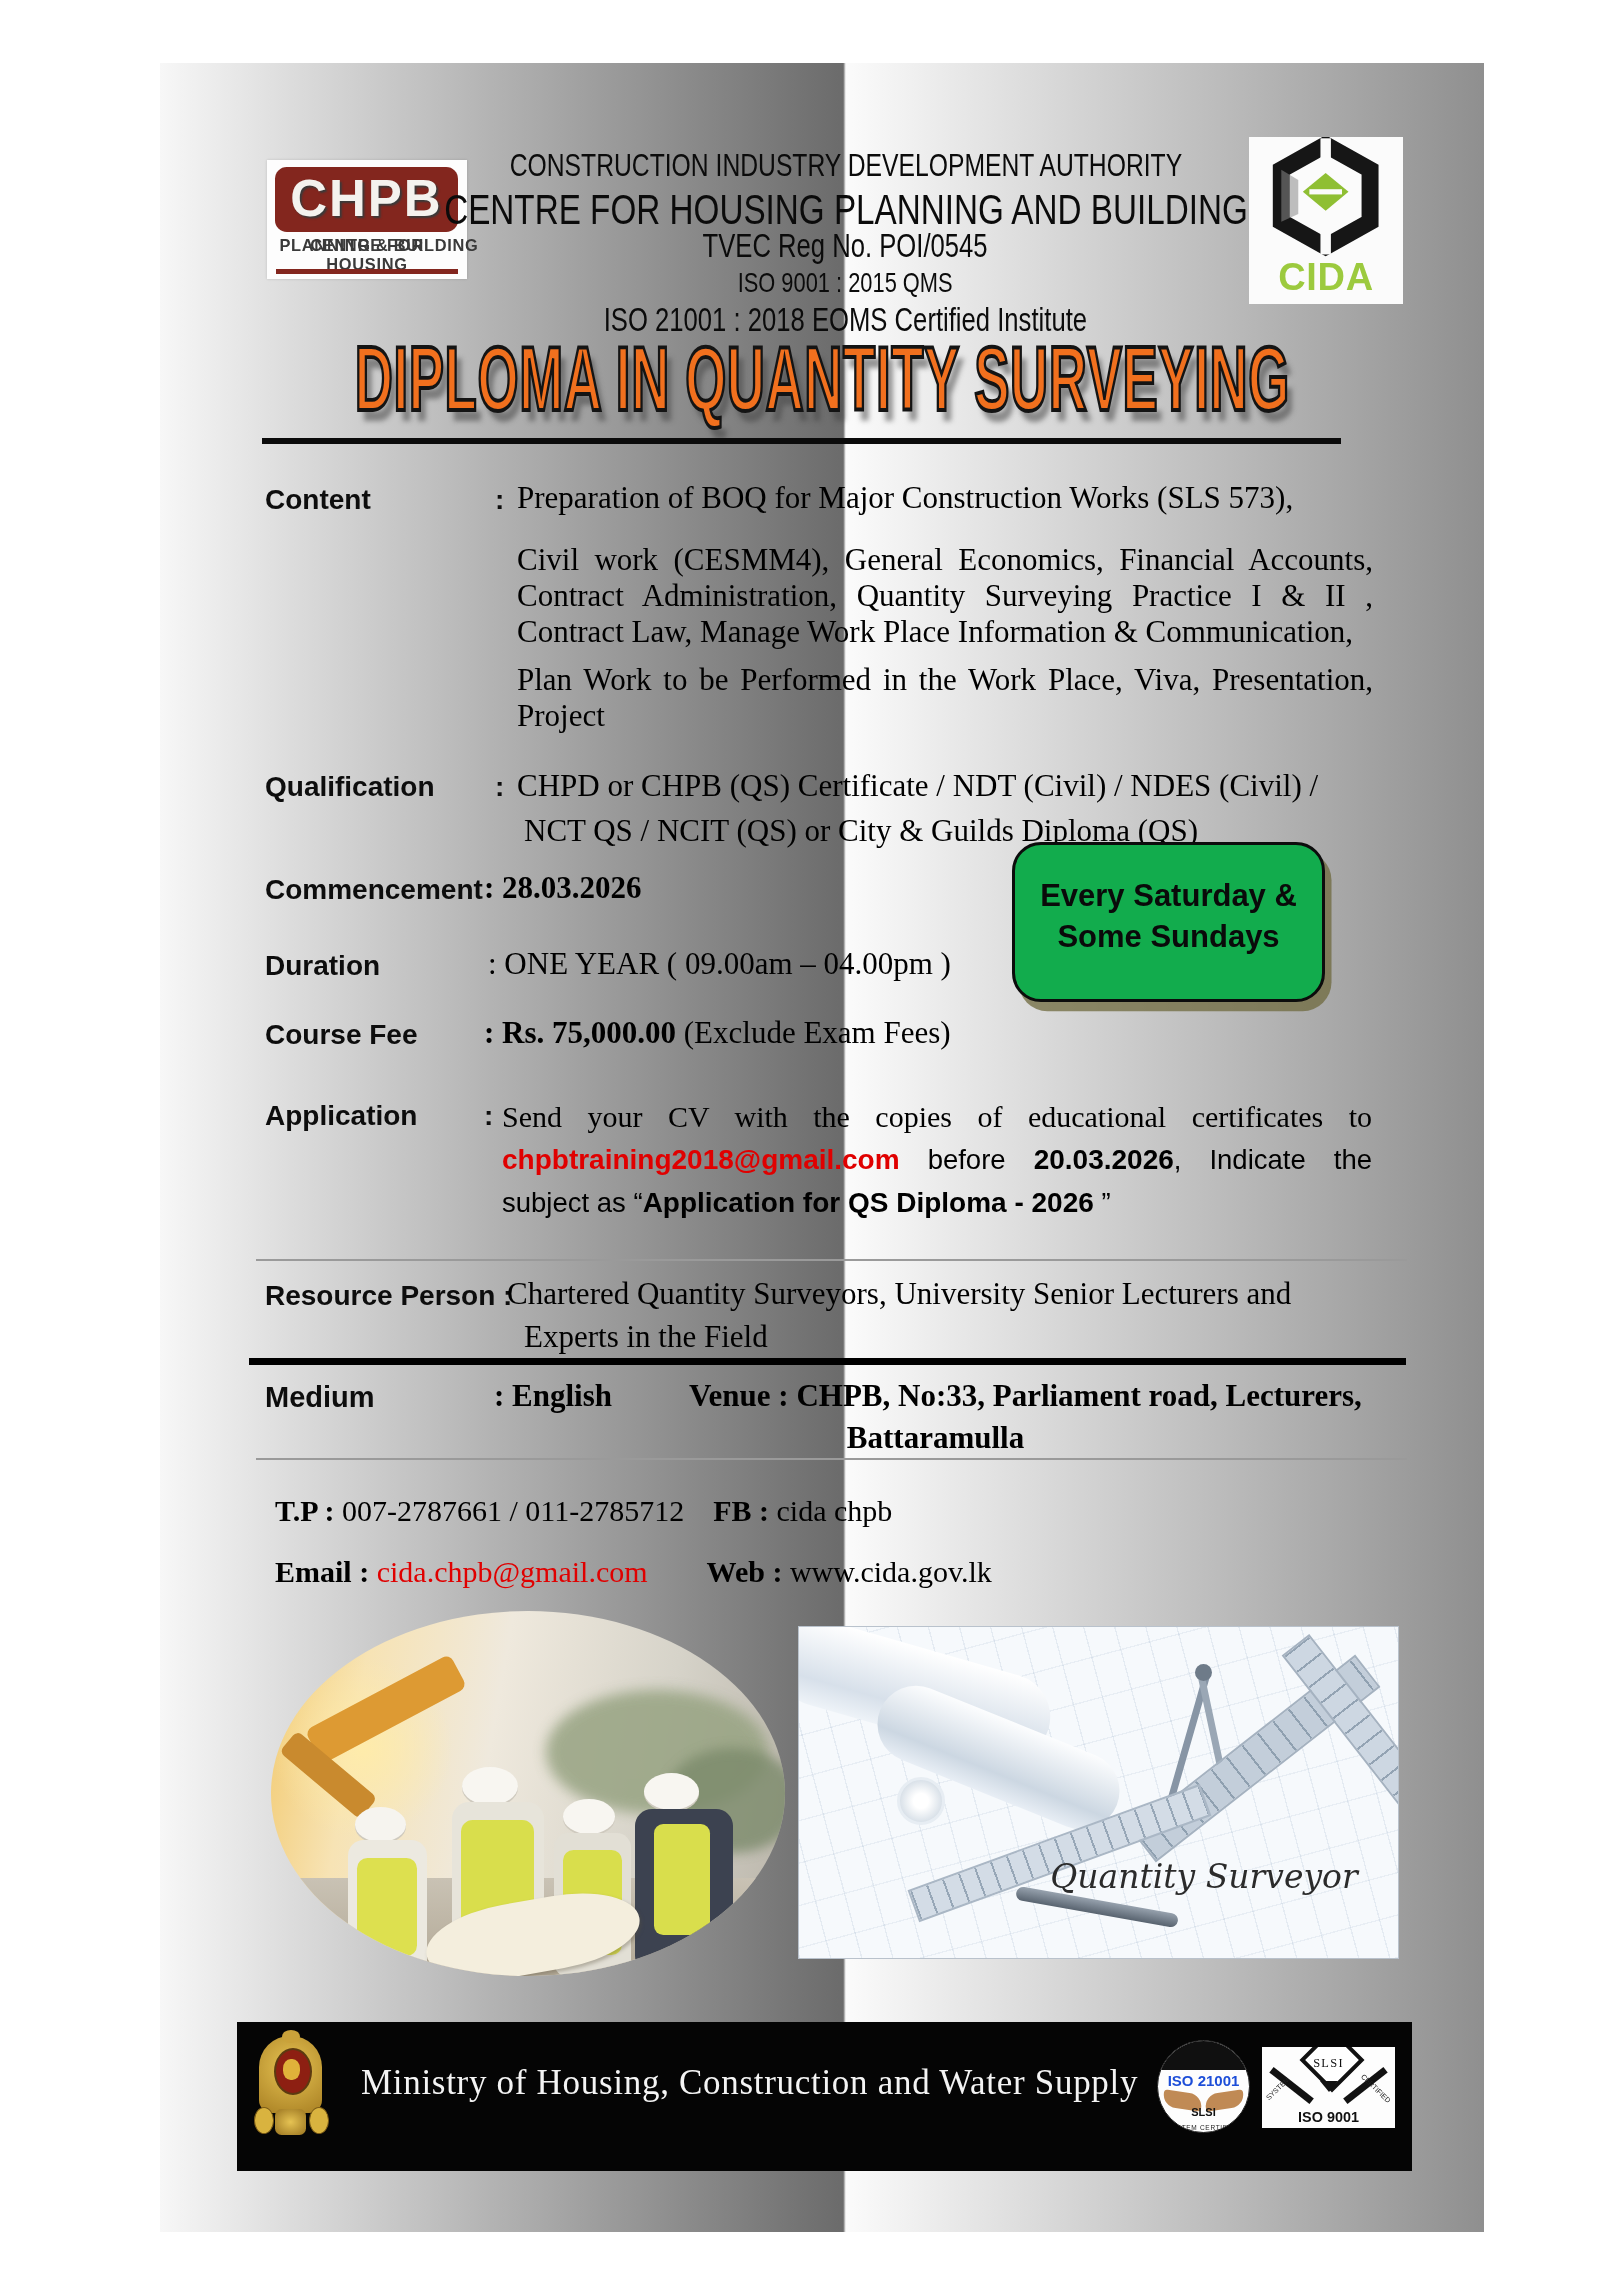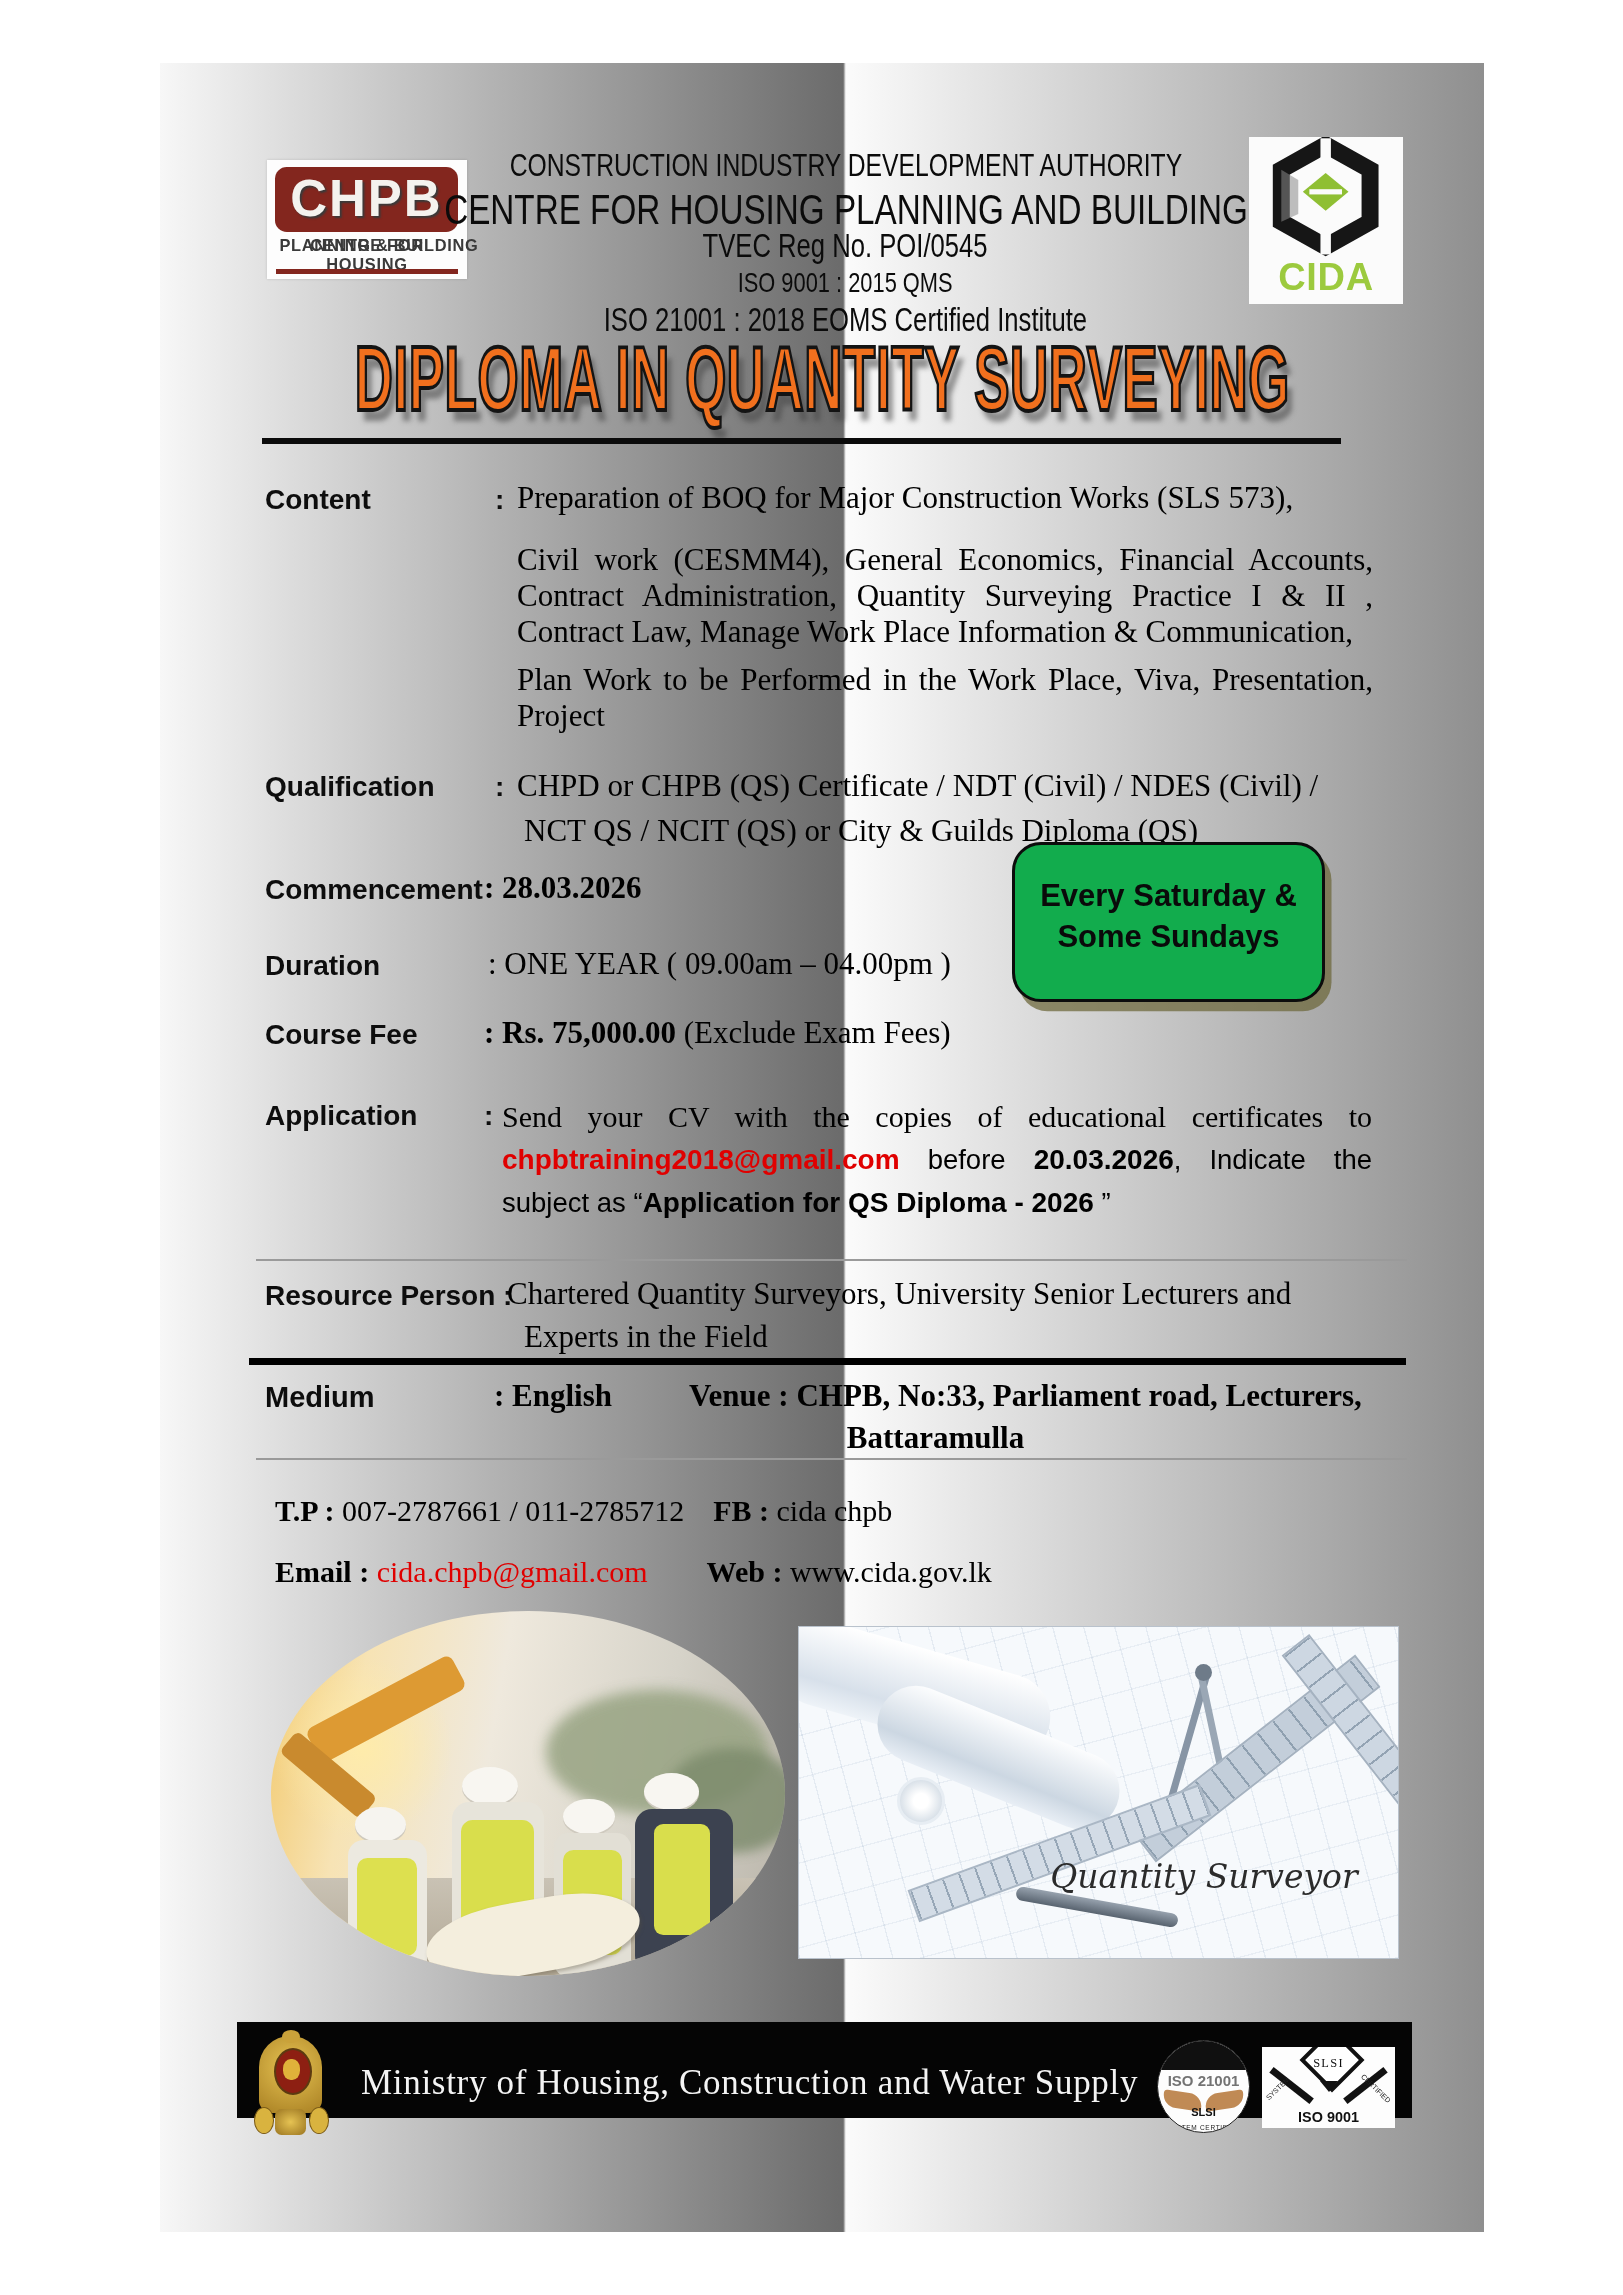--- a/index.html
+++ b/index.html
@@ -40,25 +40,25 @@
   
   .oval{position:absolute;left:111px;top:1548px;width:514px;height:365px;border-radius:50%;overflow:hidden;
         background:linear-gradient(100deg,#f2c96e 0%,#f7e3b4 18%,#efe9dd 42%,#d6d3c9 72%,#b9b4a9 100%);}
   .rphoto{position:absolute;left:638px;top:1563px;width:599px;height:331px;background:#f6f9fc;border:0.7px solid #b9c2cc;overflow:hidden;
      background-image:repeating-linear-gradient(75deg,rgba(110,140,175,.13) 0 1.3px,transparent 1.3px 30px),
                       repeating-linear-gradient(-15deg,rgba(110,140,175,.10) 0 1.3px,transparent 1.3px 41px);}
   .shape{position:absolute;}
   .caption{position:absolute;left:222px;top:230px;width:366px;text-align:center;
            font-family:"DejaVu Serif",serif;font-style:italic;font-size:33px;color:#2b2b2b;}
   
-  .bar{position:absolute;left:77px;top:1959px;width:1175px;height:96px;background:#050505;}
+  .bar{position:absolute;left:77px;top:1959px;width:1175px;height:149px;background:#050505;}
   .ministry{position:absolute;left:124px;top:41px;color:#f4f4f4;font-family:"Liberation Serif",serif;font-size:35px;letter-spacing:0.7px;}
   .cbadge{position:absolute;left:920px;top:18.3px;width:93px;height:93px;background:#fdfdfd;border-radius:50%;overflow:hidden;border:1.3px solid #222;box-sizing:border-box;}
   .cbadge .cap{position:absolute;left:0;top:0;width:100%;height:29px;background:#101010;border-radius:46px 46px 0 0;}
-  .cbadge .iso{position:absolute;left:0;top:31px;width:100%;text-align:center;font-weight:bold;font-size:15px;color:#737373;}
+  .cbadge .iso{position:absolute;left:0;top:31px;width:100%;text-align:center;font-weight:bold;font-size:15px;color:#1d4ed8;}
   .cbadge .book1,.cbadge .book2{position:absolute;top:51px;width:39px;height:17px;background:#c08a55;border-radius:6.5px 26px 6.5px 26px;}
   .cbadge .book1{left:5.2px;transform:rotate(8deg);}
   .cbadge .book2{right:5.2px;transform:rotate(-8deg);border-radius:26px 6.5px 26px 6.5px;}
   .cbadge .slsi{position:absolute;left:0;top:65px;width:100%;text-align:center;font-weight:bold;font-size:11px;color:#111;}
   .cbadge .syscert{position:absolute;left:0;bottom:1.3px;width:100%;text-align:center;font-size:6.5px;letter-spacing:0.7px;color:#222;}
   .rbadge{position:absolute;left:1025px;top:25px;width:133px;height:81px;background:#fdfdfd;overflow:hidden;}
   .rbadge .diamond{position:absolute;left:47px;top:-10.5px;width:38px;height:38px;border:4.6px solid #111;transform:rotate(45deg);background:#fff;}
   .rbadge .slsi{position:absolute;left:0;top:9.2px;width:100%;text-align:center;font-family:"Liberation Serif",serif;font-size:12.4px;letter-spacing:1.3px;color:#111;}
   .rbadge .tri{position:absolute;left:58px;top:34px;width:0;height:0;border-left:9.2px solid transparent;border-right:9.2px solid transparent;border-top:11.8px solid #111;}
   .rbadge .wingL,.rbadge .wingR{position:absolute;top:35px;width:51px;height:7.2px;background:#111;}

